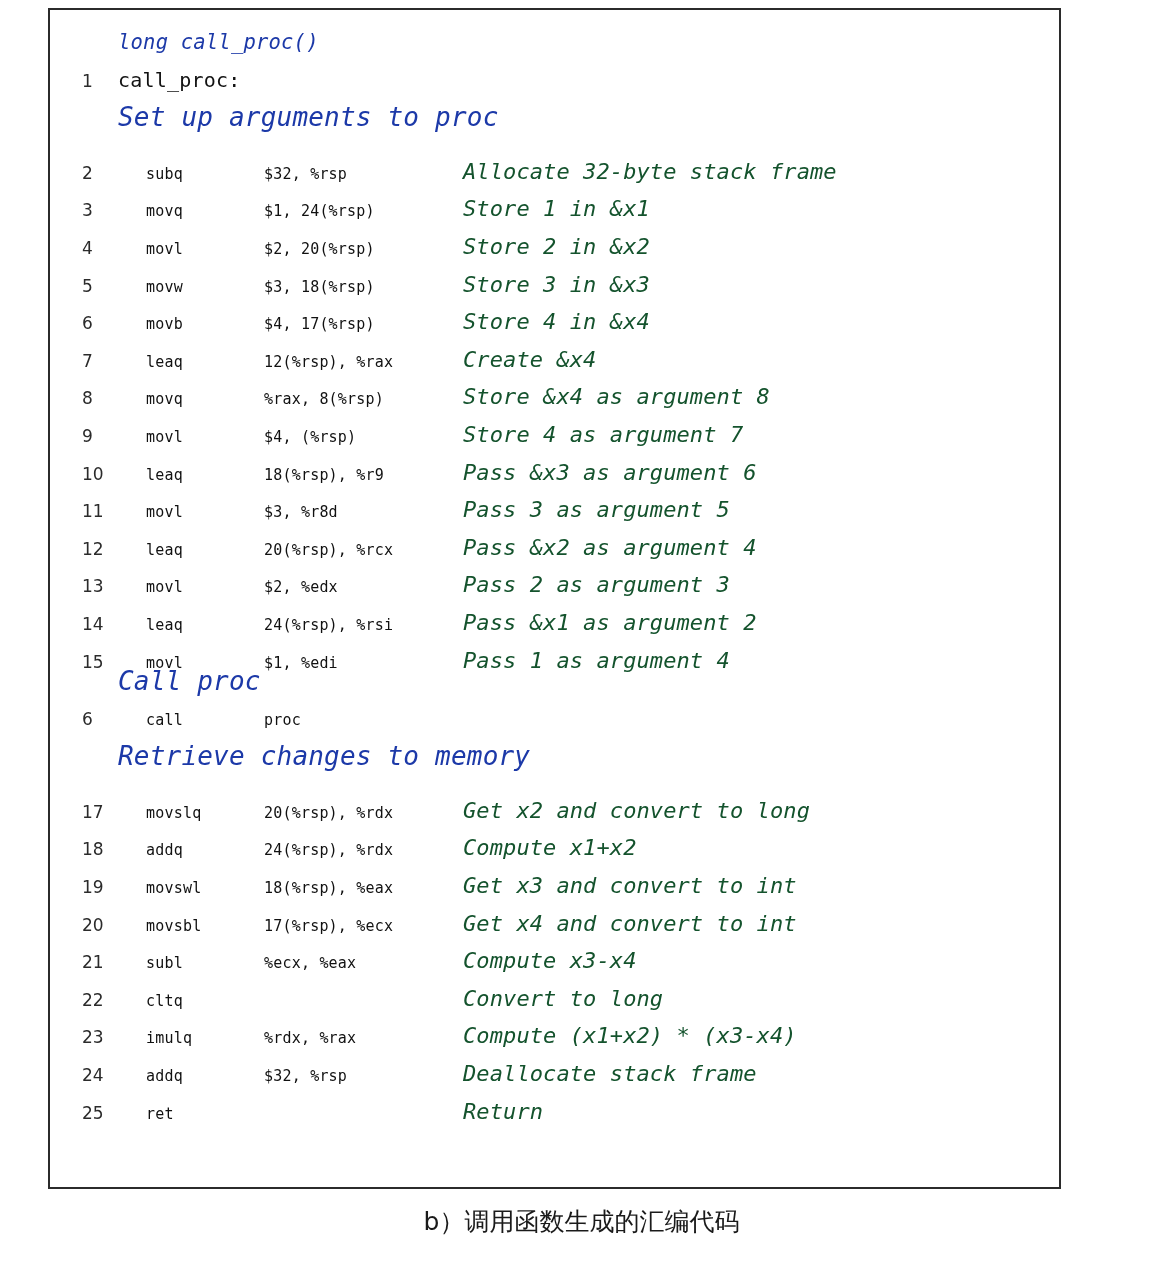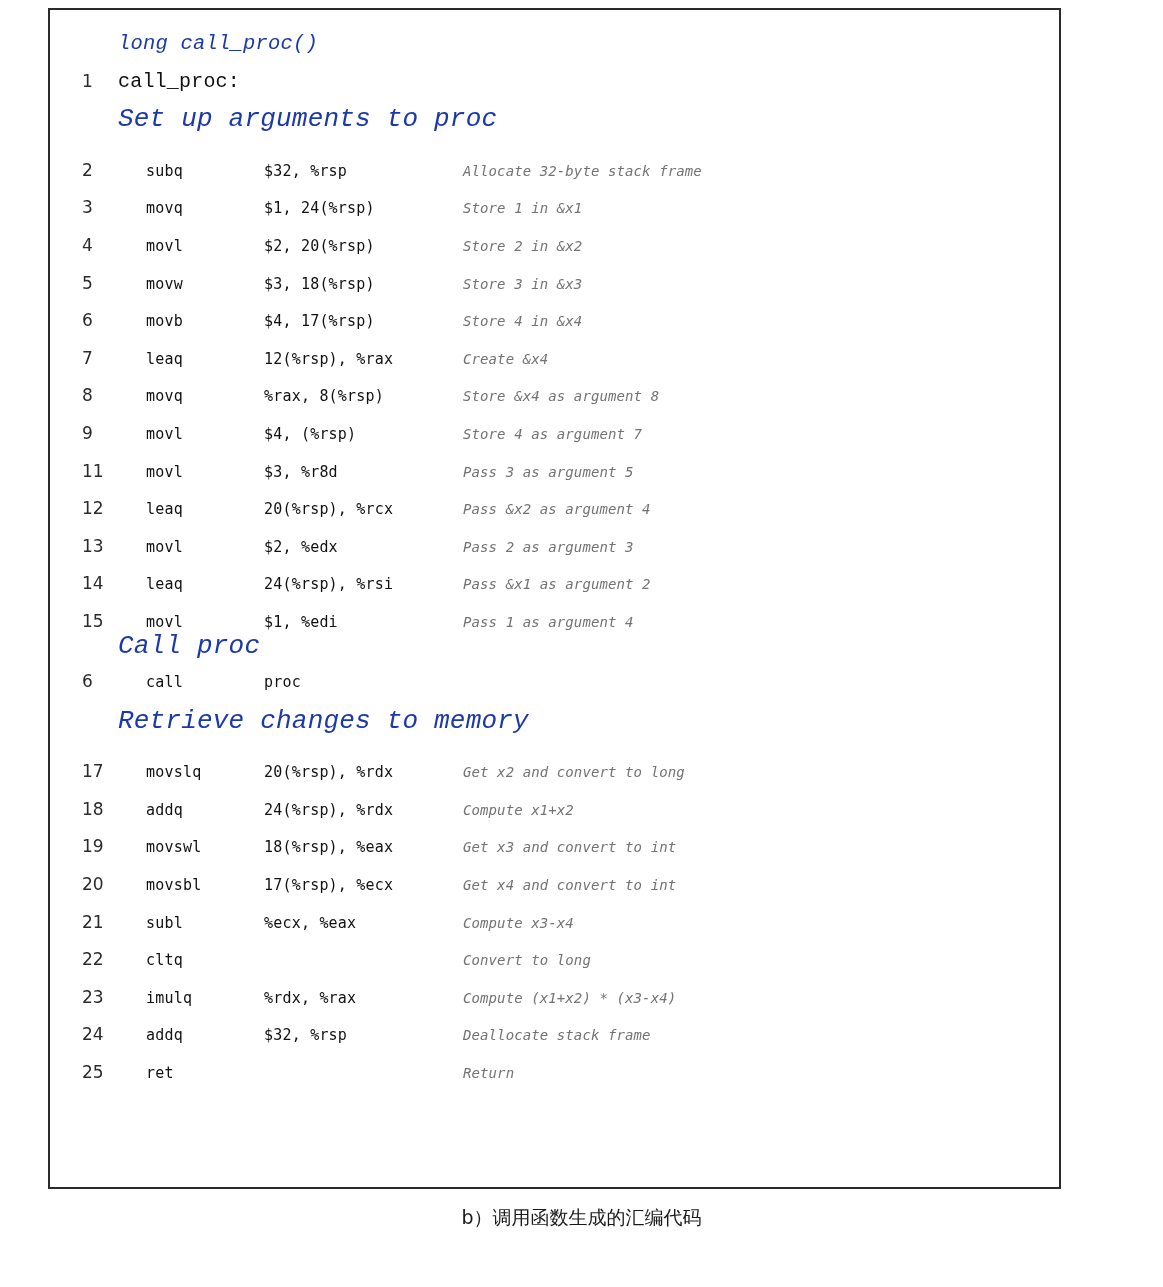--- a/index.html
+++ b/index.html
@@ -63,54 +63,53 @@
     display: inline-block;
     width: 118px;
   }
   .operands {
     display: inline-block;
   }
   .comment {
     flex: 1 1 auto;
     font-family: "DejaVu Sans Mono", monospace;
     font-style: italic;
-    font-size: 14px;
-    color: #737373;
+    font-size: 22px;
+    color: #14532d;
     letter-spacing: 0.1px;
     margin-top: 16px;
   }
   .annotation-row .code {
     font-style: italic;
     color: #1c39a8;
     font-size: 26px;
   }
   .header-row .code {
     font-style: italic;
     color: #1c39a8;
     font-size: 20.5px;
   }
   .label-row .code {
     font-size: 20px;
     color: #111111;
   }
   .indent-1 {
     padding-left: 0px;
-    font-family: Liberation Mono, monospace;
   }
   .indent-2 {
     padding-left: 28px;
   }
   .caption {
     position: absolute;
     left: 0;
     top: 1205px;
     width: 1163px;
     text-align: center;
     font-family: "DejaVu Sans", sans-serif;
-    font-size: 19px;
+    font-size: 25px;
     color: #1a1a1a;
   }
 </style>
 </head>
 <body>
 
 <div class="page">
 
   <div class="code-box">
     <div class="rows">
@@ -118,20 +117,21 @@
         <div class="row label-row"><div class="lineno">1</div><div class="code"><span class="indent-1">call_proc:</span></div><div class="comment"></div></div>
         <div class="row annotation-row"><div class="lineno"></div><div class="code"><span class="indent-1">Set up arguments to proc</span></div><div class="comment"></div></div>
         <div class="row"><div class="lineno">2</div><div class="code"><span class="mnemonic indent-2">subq</span><span class="operands">$32, %rsp</span></div><div class="comment">Allocate 32-byte stack frame</div></div>
         <div class="row"><div class="lineno">3</div><div class="code"><span class="mnemonic indent-2">movq</span><span class="operands">$1, 24(%rsp)</span></div><div class="comment">Store 1 in &amp;x1</div></div>
         <div class="row"><div class="lineno">4</div><div class="code"><span class="mnemonic indent-2">movl</span><span class="operands">$2, 20(%rsp)</span></div><div class="comment">Store 2 in &amp;x2</div></div>
         <div class="row"><div class="lineno">5</div><div class="code"><span class="mnemonic indent-2">movw</span><span class="operands">$3, 18(%rsp)</span></div><div class="comment">Store 3 in &amp;x3</div></div>
         <div class="row"><div class="lineno">6</div><div class="code"><span class="mnemonic indent-2">movb</span><span class="operands">$4, 17(%rsp)</span></div><div class="comment">Store 4 in &amp;x4</div></div>
         <div class="row"><div class="lineno">7</div><div class="code"><span class="mnemonic indent-2">leaq</span><span class="operands">12(%rsp), %rax</span></div><div class="comment">Create &amp;x4</div></div>
         <div class="row"><div class="lineno">8</div><div class="code"><span class="mnemonic indent-2">movq</span><span class="operands">%rax, 8(%rsp)</span></div><div class="comment">Store &amp;x4 as argument 8</div></div>
         <div class="row"><div class="lineno">9</div><div class="code"><span class="mnemonic indent-2">movl</span><span class="operands">$4, (%rsp)</span></div><div class="comment">Store 4 as argument 7</div></div>
+        <div class="row"><div class="lineno">10</div><div class="code"><span class="mnemonic indent-2">leaq</span><span class="operands">18(%rsp), %r9</span></div><div class="comment">Pass &amp;x3 as argument 6</div></div>
         <div class="row"><div class="lineno">11</div><div class="code"><span class="mnemonic indent-2">movl</span><span class="operands">$3, %r8d</span></div><div class="comment">Pass 3 as argument 5</div></div>
         <div class="row"><div class="lineno">12</div><div class="code"><span class="mnemonic indent-2">leaq</span><span class="operands">20(%rsp), %rcx</span></div><div class="comment">Pass &amp;x2 as argument 4</div></div>
         <div class="row"><div class="lineno">13</div><div class="code"><span class="mnemonic indent-2">movl</span><span class="operands">$2, %edx</span></div><div class="comment">Pass 2 as argument 3</div></div>
         <div class="row"><div class="lineno">14</div><div class="code"><span class="mnemonic indent-2">leaq</span><span class="operands">24(%rsp), %rsi</span></div><div class="comment">Pass &amp;x1 as argument 2</div></div>
         <div class="row"><div class="lineno">15</div><div class="code"><span class="mnemonic indent-2">movl</span><span class="operands">$1, %edi</span></div><div class="comment">Pass 1 as argument 4</div></div>
         <div class="row annotation-row"><div class="lineno"></div><div class="code"><span class="indent-1">Call proc</span></div><div class="comment"></div></div>
         <div class="row"><div class="lineno">6</div><div class="code"><span class="mnemonic indent-2">call</span><span class="operands">proc</span></div><div class="comment"></div></div>
         <div class="row annotation-row"><div class="lineno"></div><div class="code"><span class="indent-1">Retrieve changes to memory</span></div><div class="comment"></div></div>
         <div class="row"><div class="lineno">17</div><div class="code"><span class="mnemonic indent-2">movslq</span><span class="operands">20(%rsp), %rdx</span></div><div class="comment">Get x2 and convert to long</div></div>
         <div class="row"><div class="lineno">18</div><div class="code"><span class="mnemonic indent-2">addq</span><span class="operands">24(%rsp), %rdx</span></div><div class="comment">Compute x1+x2</div></div>

